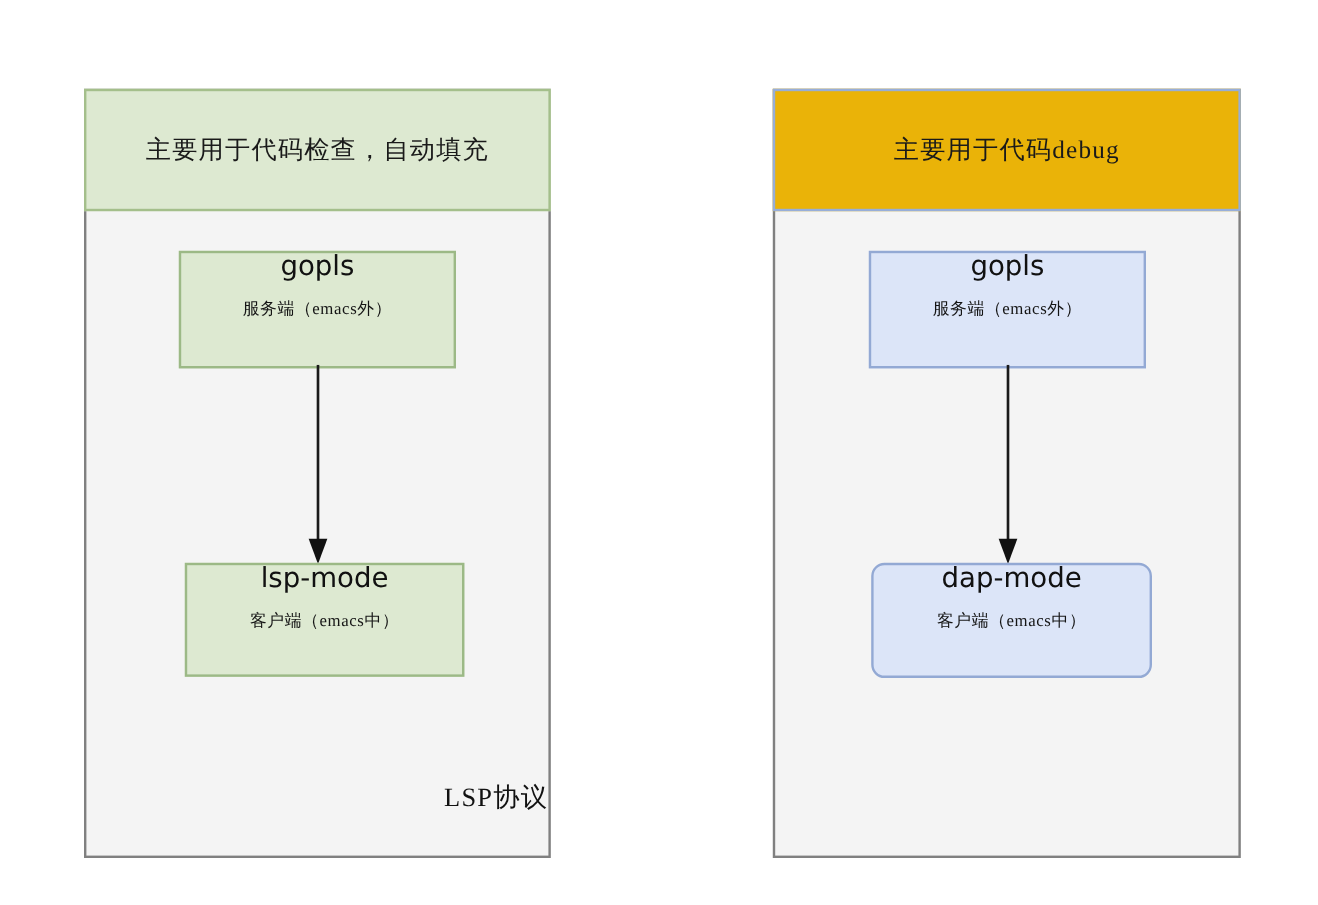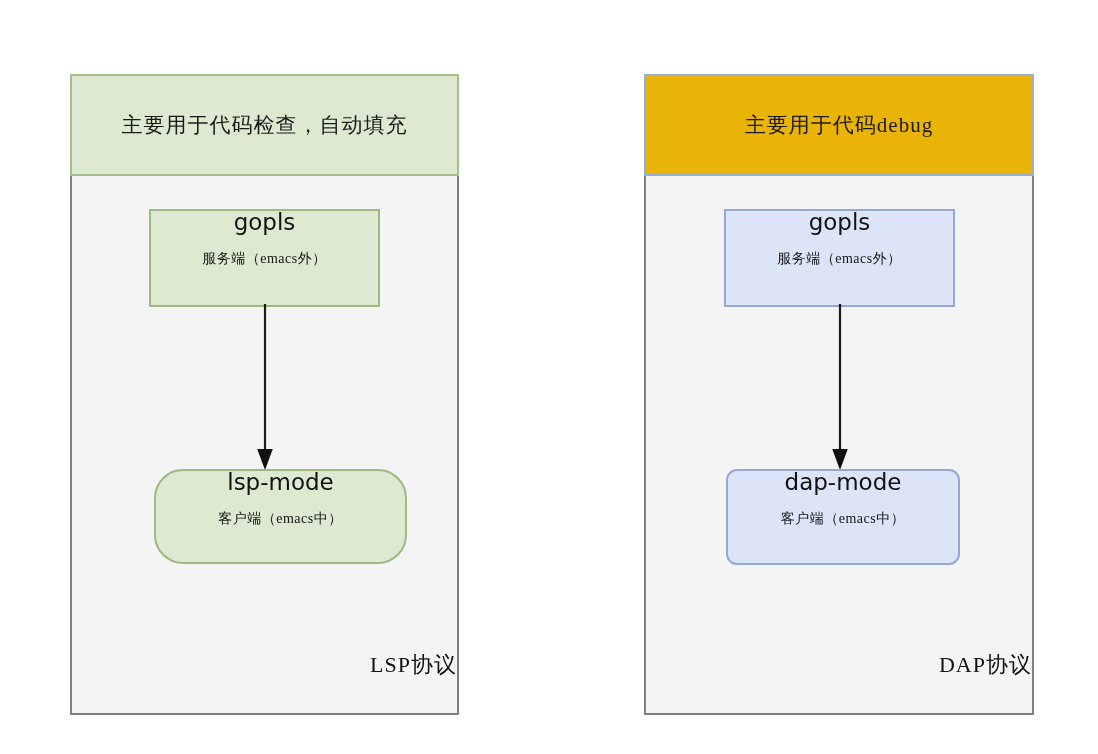--- a/index.html
+++ b/index.html
@@ -98,21 +98,21 @@
   }
   .node-sub {
     font-size: 14px;
     color: #151515;
     line-height: 1;
     letter-spacing: 0.5px;
   }
 
   
   .node-server-lsp { left: 77px;  top: 133px; width: 231px; height: 98px; }
-  .node-client-lsp { left: 82px;  top: 393px; width: 253px; height: 95px; border-radius: 29px; }
+  .node-client-lsp { left: 82px;  top: 393px; width: 233px; height: 95px; }
   .node-server-dap { left: 78px;  top: 133px; width: 231px; height: 98px; }
   .node-client-dap { left: 80px;  top: 393px; width: 234px; height: 96px; border-radius: 11px; }
 
   
   .arrow {
     position: absolute;
     width: 30px;
     height: 166px;
     pointer-events: none;
   }
@@ -174,16 +174,15 @@
     <svg class="arrow arrow-dap" viewBox="0 0 30 166">
       <line x1="15" y1="0" x2="15" y2="148" stroke="#1a1a1a" stroke-width="2.2"></line>
       <polygon points="15,166 7.2,145 22.8,145" fill="#111111"></polygon>
     </svg>
 
     <div class="node node-dap node-client-dap">
       <span class="node-title">dap-mode</span>
       <span class="node-sub">客户端（emacs中）</span>
     </div>
 
-    <div class="protocol-label protocol-dap">DAP协议</div>
   </div>
 
 </div>
 
 </body></html>

